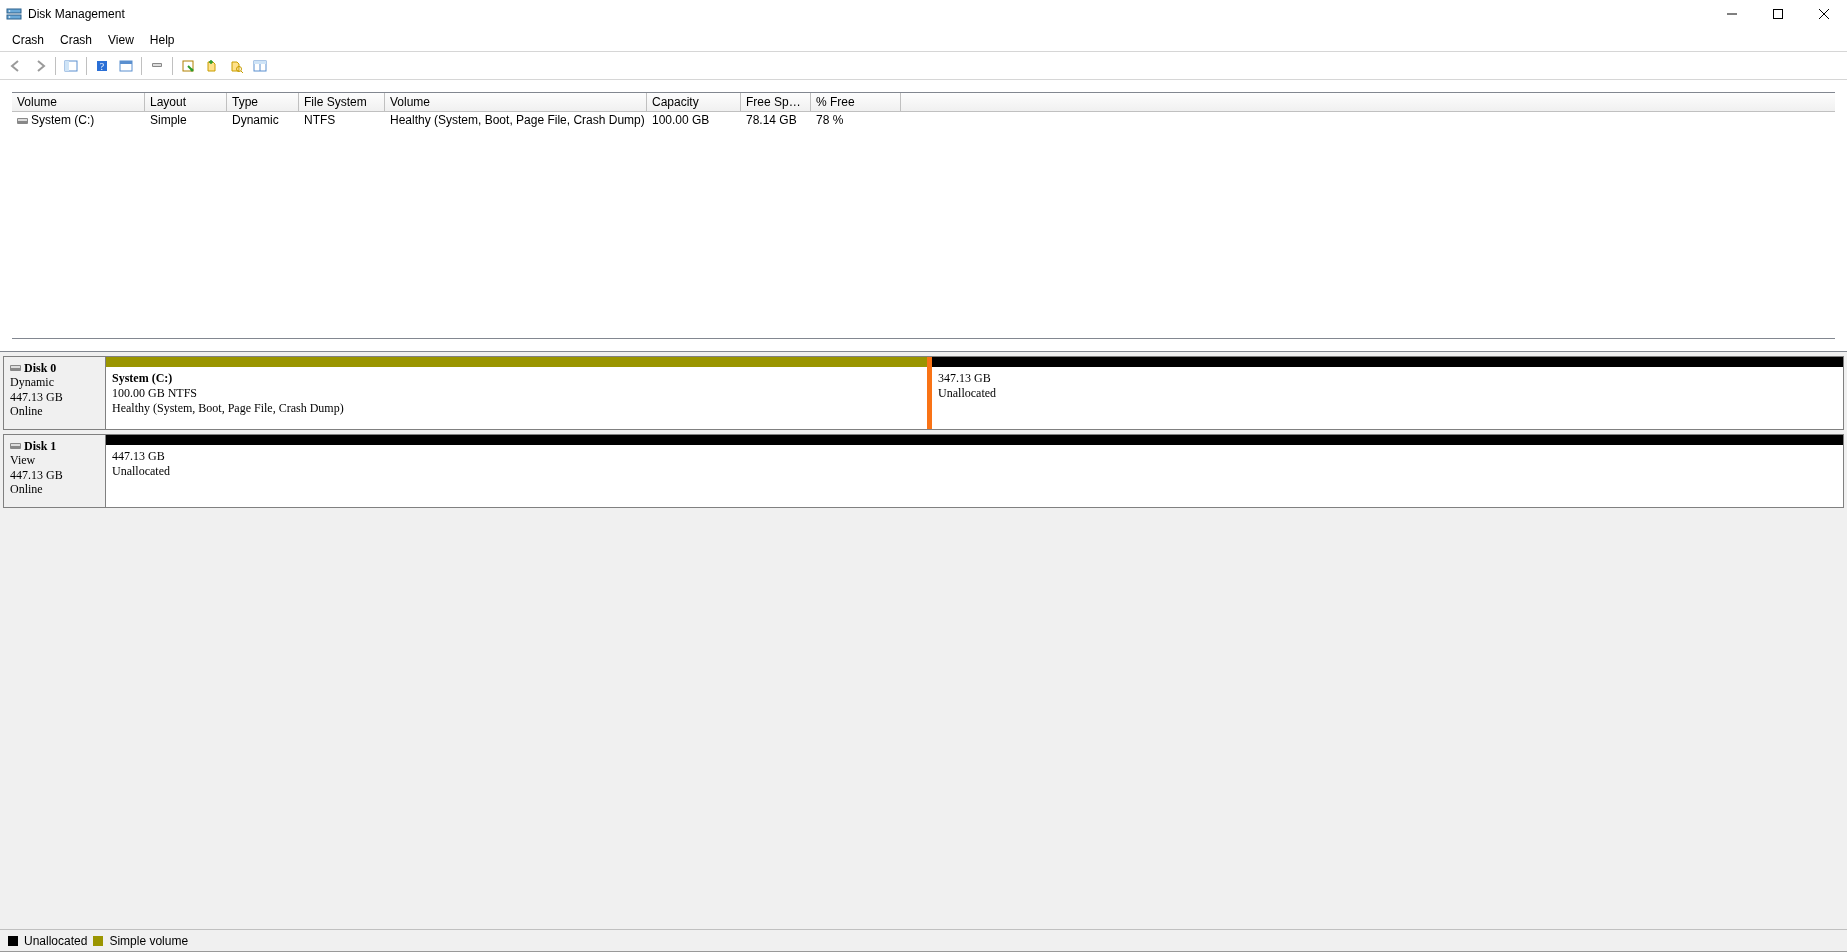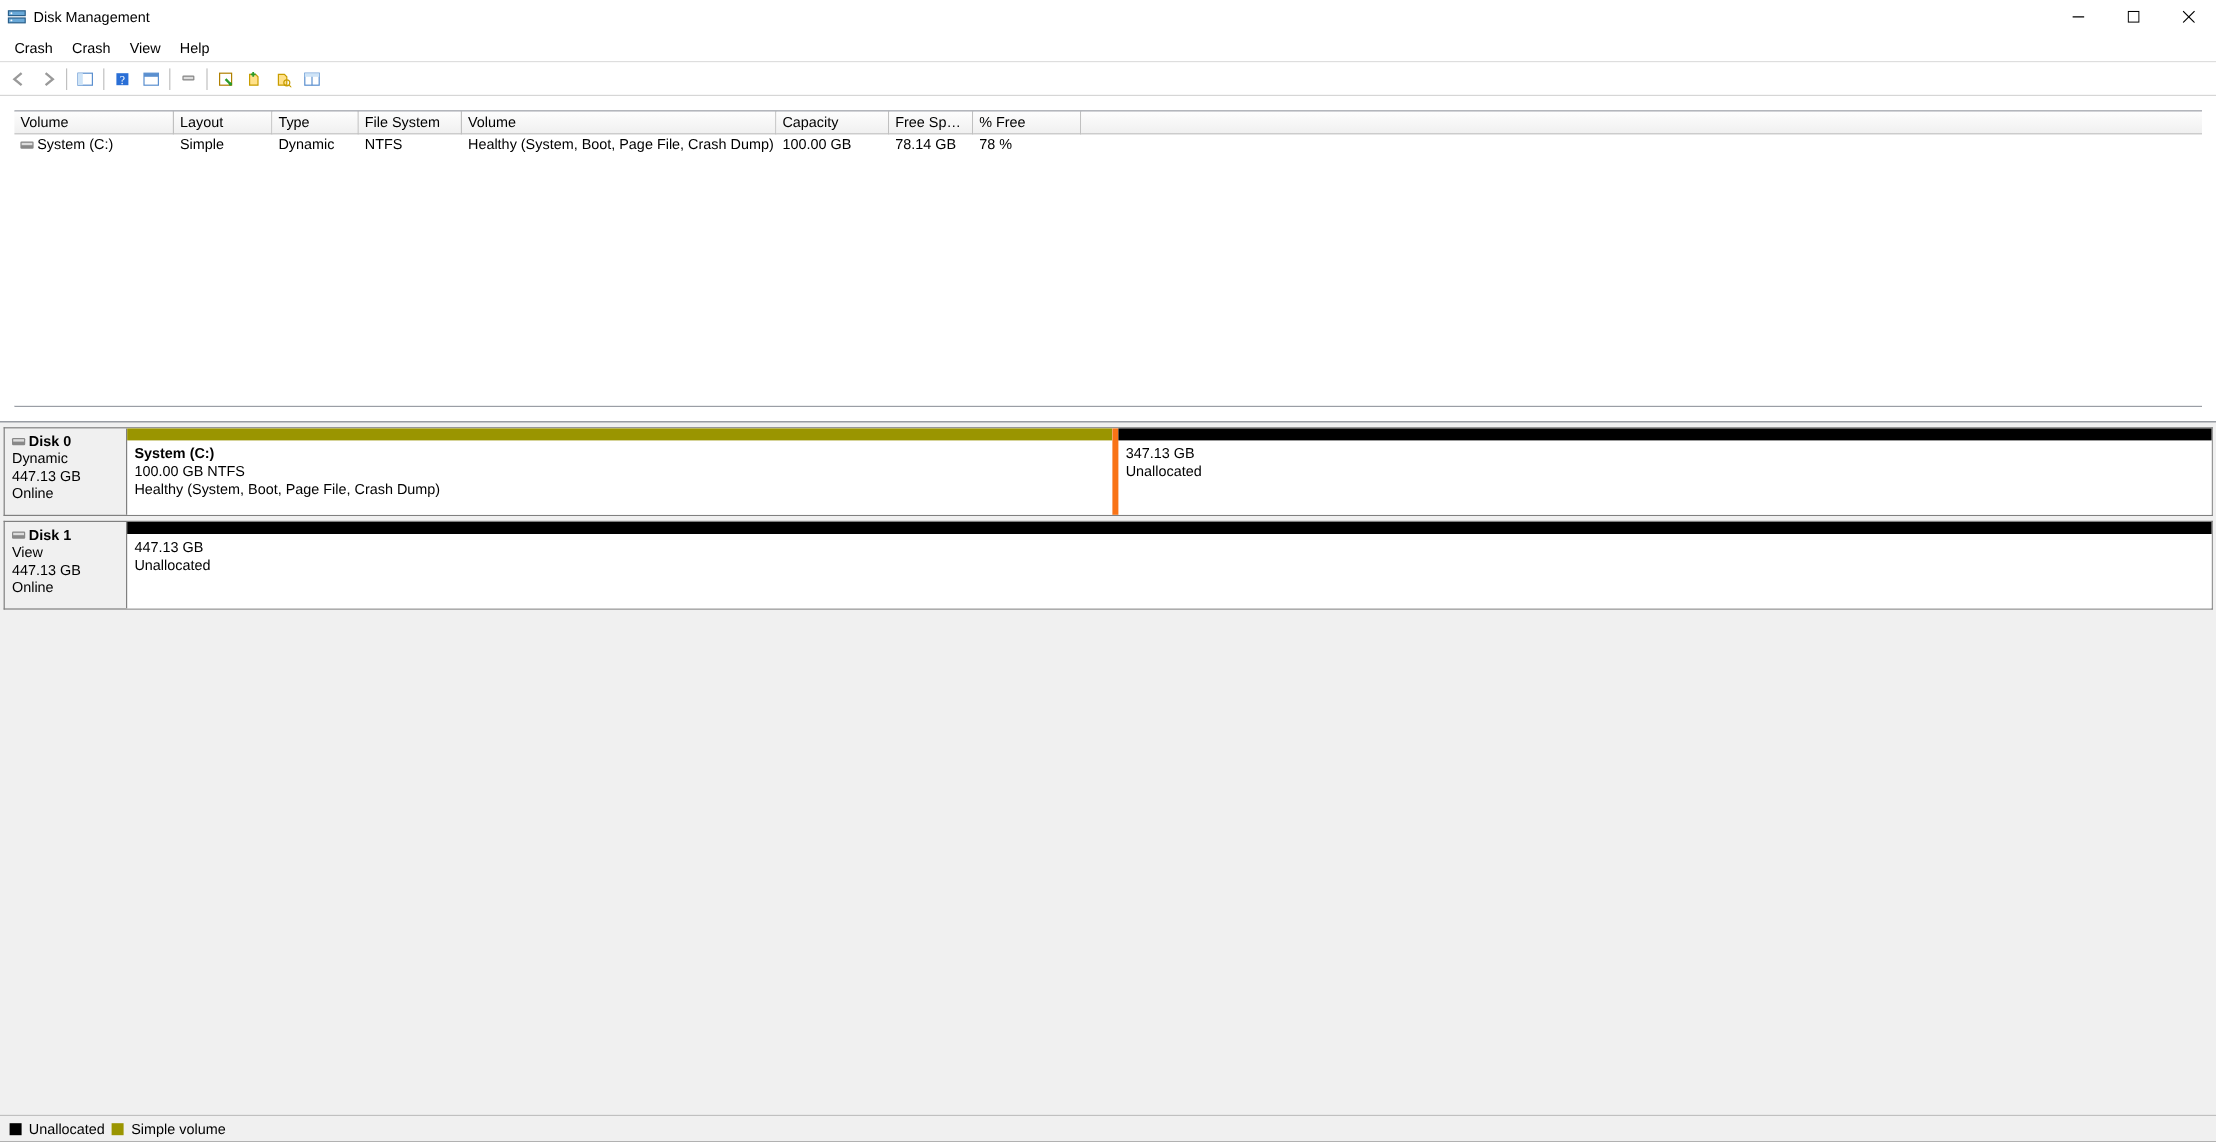--- a/index.html
+++ b/index.html
@@ -124,20 +124,21 @@
   border-top: 1px solid #828790;
   background: #f0f0f0;
   padding: 4px 3px;
   flex: 1;
   overflow: auto;
 }
 .disk-row {
   display: flex;
   margin-bottom: 4px;
   height: 74px;
+  font-family: Liberation Serif, serif;
 }
 .disk-label-box {
   width: 102px;
   border: 1px solid #808080;
   border-right: none;
   background: #f0f0f0;
   padding: 4px 6px;
   line-height: 1.2;
   display: flex; flex-direction: column;
 }

